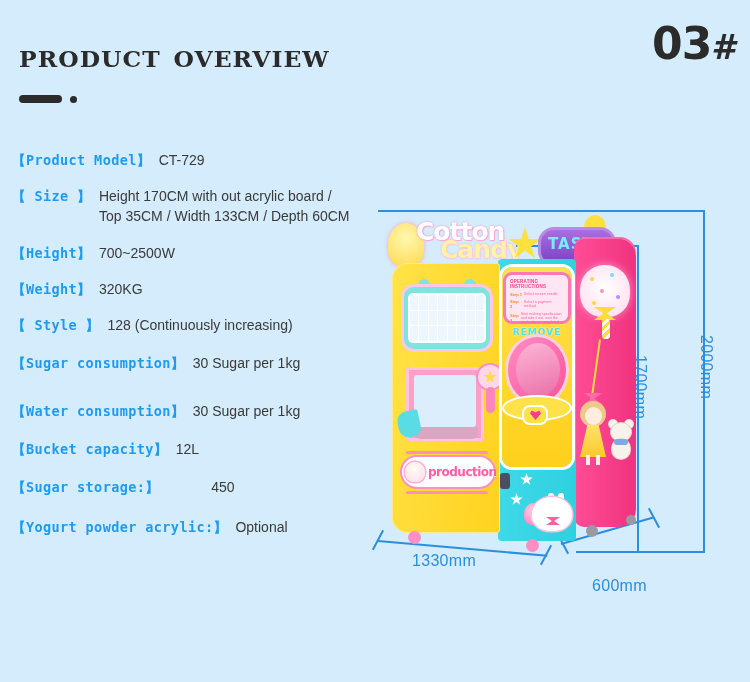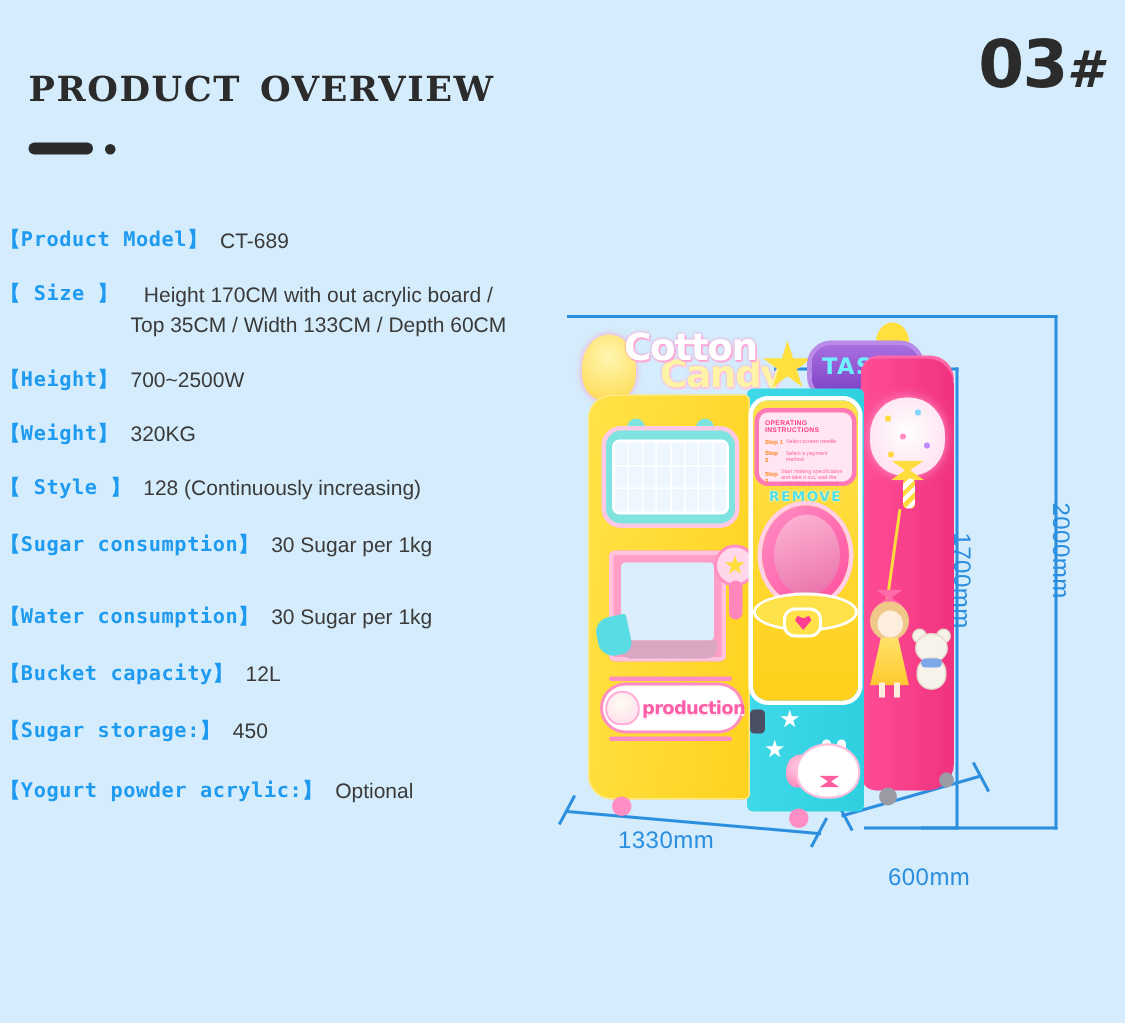--- a/index.html
+++ b/index.html
@@ -40,22 +40,21 @@
     letter-spacing:-1px;white-space:nowrap;
   }
   #section-number .hash{
     font-size:34px;font-style:italic;letter-spacing:0;
   }
   
   #spec-list{position:absolute;left:0;top:150px;width:400px;}
   .spec-row{
     display:flex;align-items:flex-start;
     margin-bottom:14px;
-    padding-left:0;
-    text-align:center;
+    padding-left:12px;
   }
   .spec-label{
     color:#1e9bf0;
     font-family:"DejaVu Sans Mono", monospace;
     font-size:13.5px;font-weight:bold;
     white-space:nowrap;
     line-height:20px;
     letter-spacing:0.4px;
   }
   .spec-value{
@@ -66,21 +65,21 @@
     white-space:pre-line;
   }
   .spec-row.r-model{margin-bottom:16px;}
   .spec-row.r-size{margin-bottom:17px;}
   .spec-row.r-power{margin-bottom:16px;}
   .spec-row.r-weight{margin-bottom:16px;}
   .spec-row.r-style{margin-bottom:18px;}
   .spec-row.r-sugarc{margin-bottom:28px;}
   .spec-row.r-waterc{margin-bottom:18px;}
   .spec-row.r-bucket{margin-bottom:18px;}
-  .spec-row.r-storage{margin-bottom:20px;}
+  .spec-row.r-storage{margin-bottom:20px;gap:44px;}
 
   
   #figure{position:absolute;left:370px;top:185px;width:380px;height:430px;}
 
   
   .dim-line{position:absolute;background:#2b8ede;}
   .dim-label{
     position:absolute;color:#2b8ede;
     font-size:16px;letter-spacing:0.3px;
     white-space:nowrap;
@@ -372,21 +371,21 @@
   <div id="title-underline"></div>
   <div id="title-dot"></div>
   <div id="section-number">
     <span>03</span><span class="hash">#</span>
   </div>
 </div>
 
 <div id="spec-list">
   <div class="spec-row r-model">
     <span class="spec-label">【Product Model】</span>
-    <span class="spec-value">CT-689</span>
+    <span class="spec-value">CT-729</span>
   </div>
   <div class="spec-row r-size">
     <span class="spec-label">【 Size 】</span>
     <span class="spec-value">Height 170CM with out acrylic board /
 Top 35CM / Width 133CM / Depth 60CM</span>
   </div>
   <div class="spec-row r-power">
     <span class="spec-label">【Height】</span>
     <span class="spec-value">700~2500W</span>
   </div>

